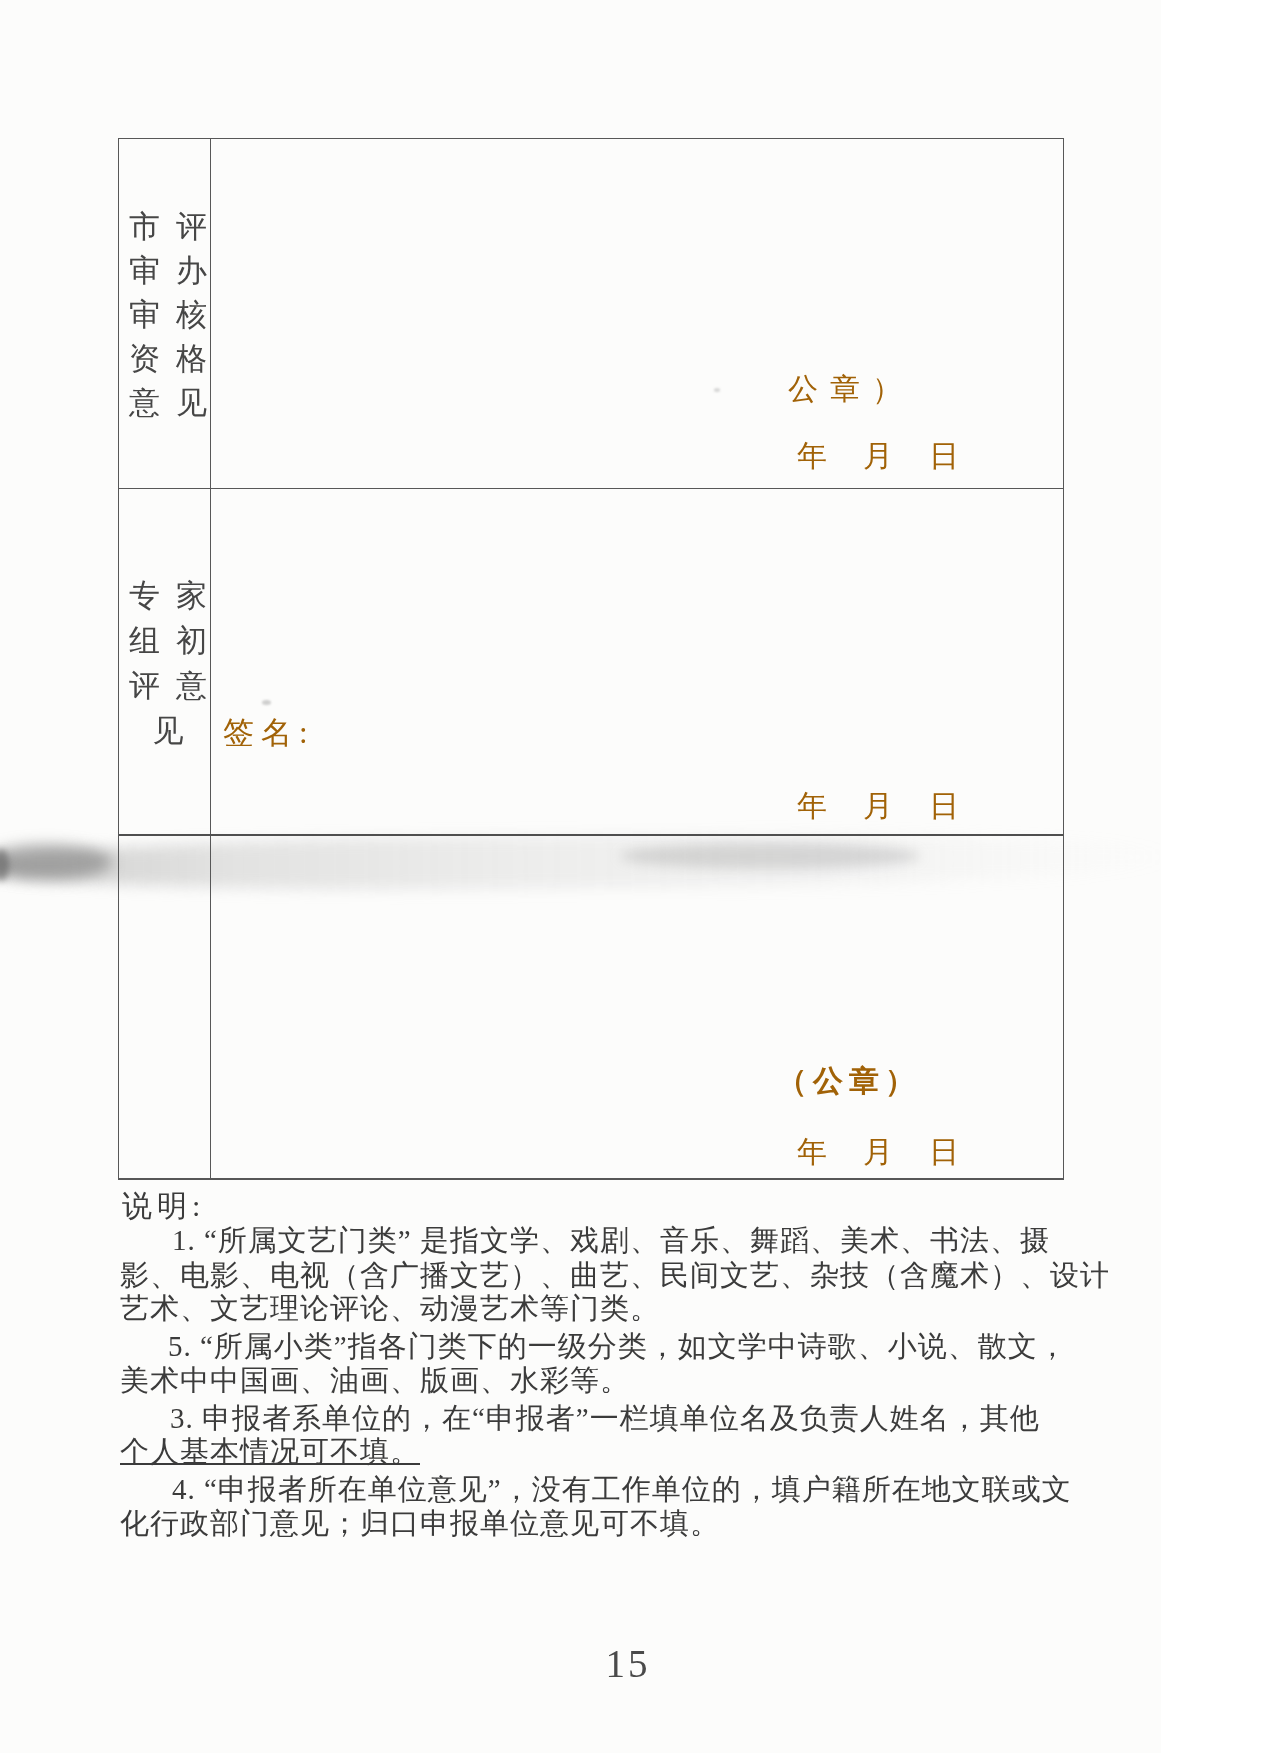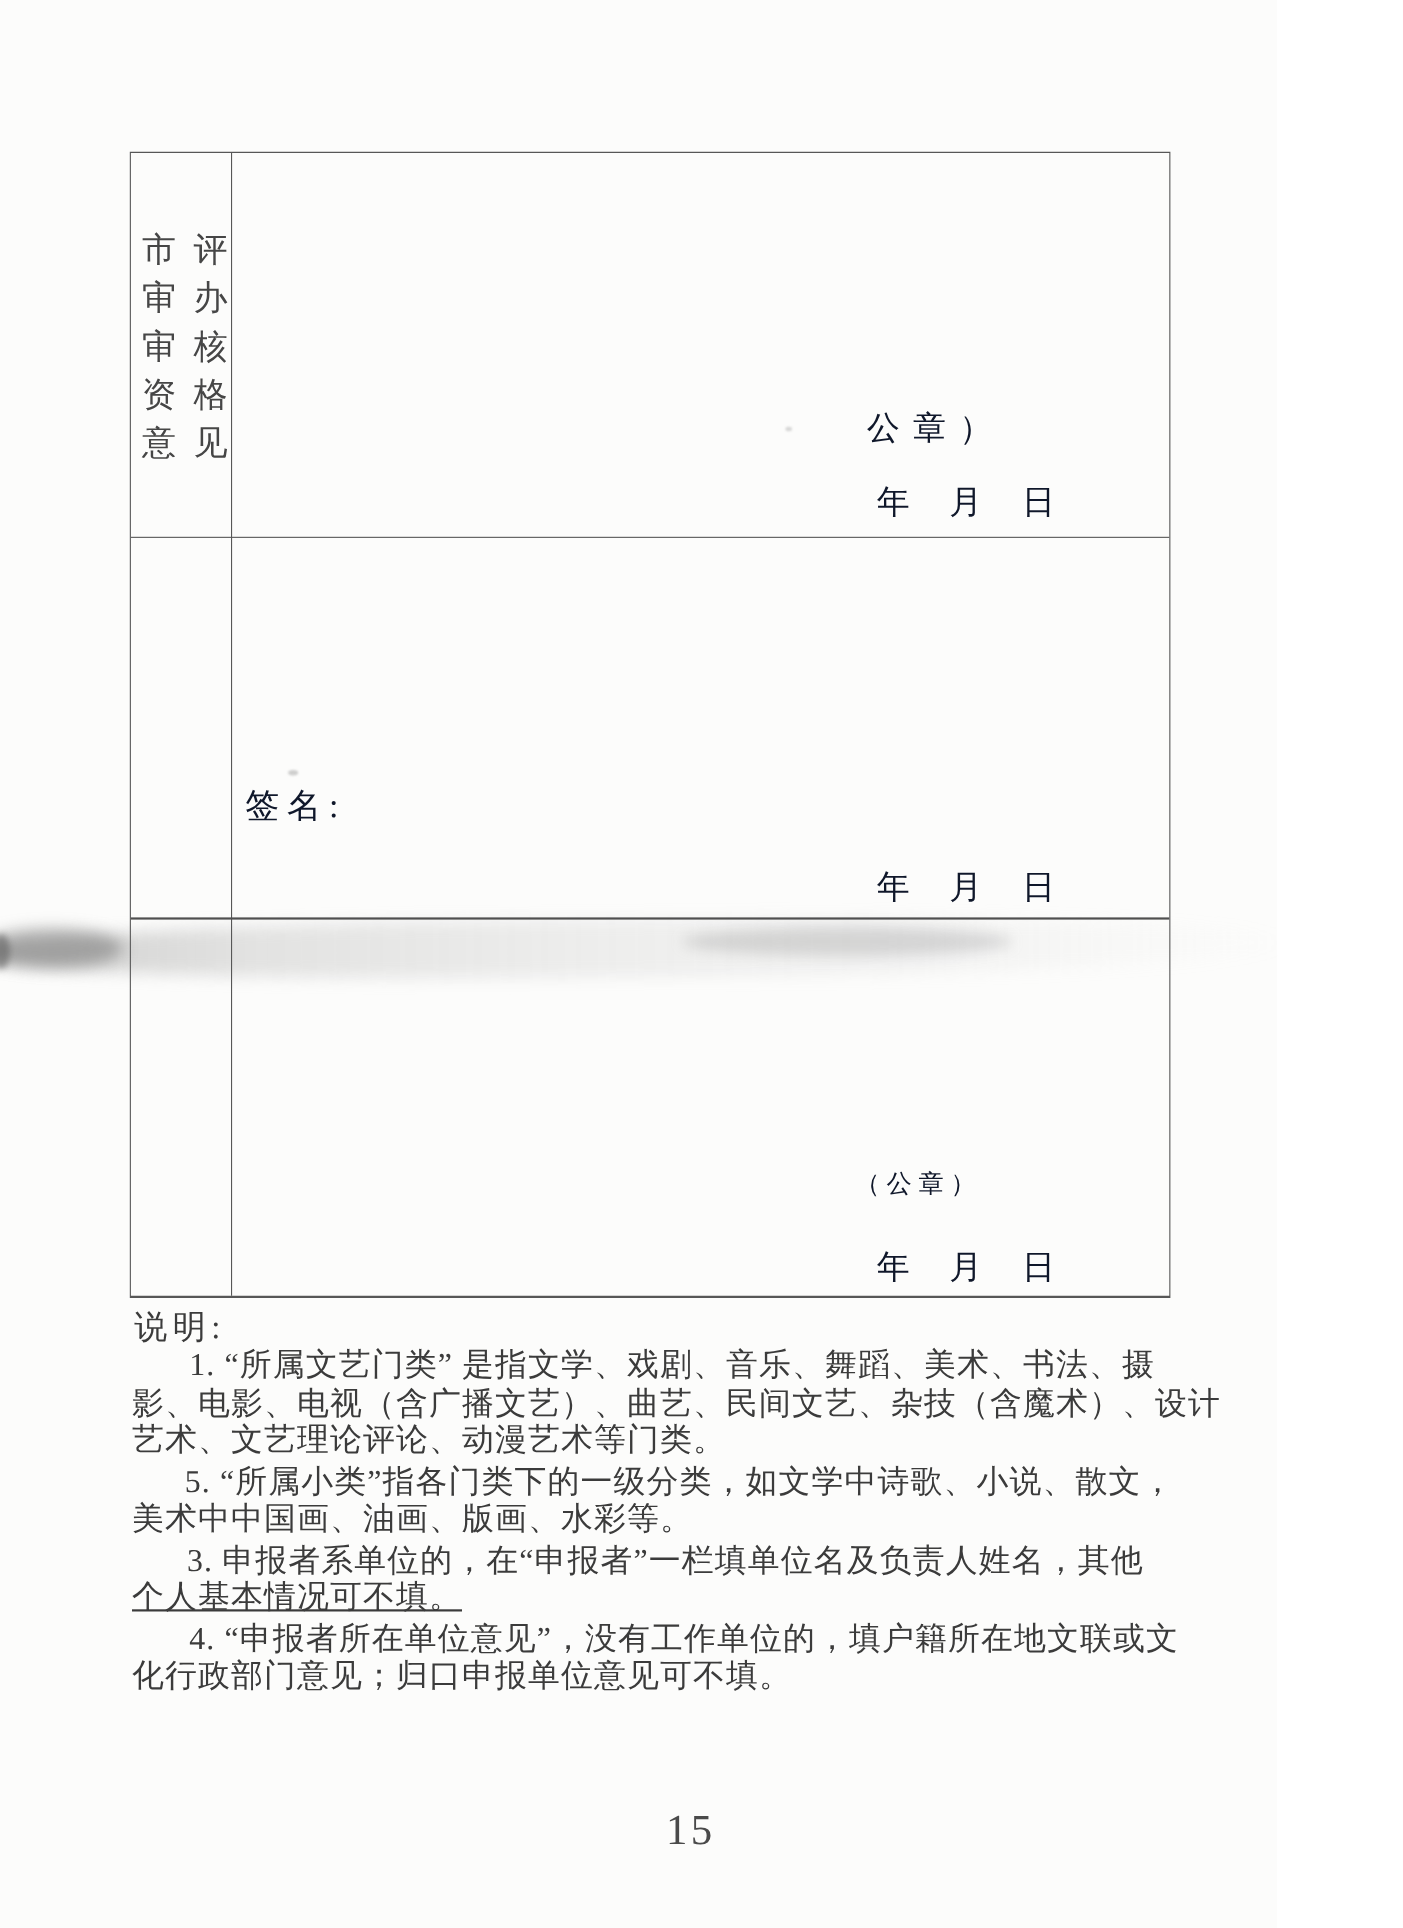--- a/index.html
+++ b/index.html
@@ -24,26 +24,26 @@
   .vlabel .ln{
     display:block;width:78px;line-height:44px;
     text-align:justify;text-align-last:justify;
   }
   .vlabel .ln.center-last{text-align-last:center;}
   .vlabel-r1{left:129px;top:205px;}
   .vlabel-r2{left:129px;top:573px;}
   .vlabel-r2 .ln{line-height:45px;}
   .vlabel-r3{left:129px;top:920px;}
   
-  .celltext{position:absolute;white-space:pre;color:#0f172a;}
+  .celltext{position:absolute;white-space:pre;color:#a16207;}
   .seal-r1{left:788px;top:369px;font-size:30px;letter-spacing:12px;}
   .date-r1{left:797px;top:436px;font-size:30px;letter-spacing:3px;}
   .sign-r2{left:223px;top:712px;font-size:31px;letter-spacing:7px;}
   .date-r2{left:797px;top:786px;font-size:30px;letter-spacing:3px;}
-  .seal-r3{left:777px;top:1061px;font-size:23px;letter-spacing:6px;}
+  .seal-r3{left:777px;top:1061px;font-size:30px;letter-spacing:6px;font-weight:bold;}
   .date-r3{left:797px;top:1132px;font-size:30px;letter-spacing:3px;}
   
   .notes-heading{position:absolute;left:122px;top:1186px;font-size:30px;letter-spacing:5px;color:#3b3b3b;white-space:pre;}
   .note-line{position:absolute;font-size:29px;letter-spacing:1px;color:#3b3b3b;white-space:pre;}
   .nl0{left:172px;top:1221px;}
   .nl1{left:120px;top:1256px;}
   .nl2{left:120px;top:1289px;}
   .nl3{left:168px;top:1327px;}
   .nl4{left:120px;top:1361px;}
   .nl5{left:170px;top:1399px;}
@@ -105,20 +105,26 @@
   <div class="vlabel vlabel-r1">
     <span class="ln">市评</span>
     <span class="ln">审办</span>
     <span class="ln">审核</span>
     <span class="ln">资格</span>
     <span class="ln">意见</span>
   </div>
   <div class="celltext seal-r1">公章）</div>
   <div class="celltext date-r1">年　月　日</div>
 
+  <div class="vlabel vlabel-r2">
+    <span class="ln">专家</span>
+    <span class="ln">组初</span>
+    <span class="ln">评意</span>
+    <span class="ln center-last">见</span>
+  </div>
   <div class="celltext sign-r2">签名:</div>
   <div class="celltext date-r2">年　月　日</div>
 
   <div class="celltext seal-r3">（公章）</div>
   <div class="celltext date-r3">年　月　日</div>
 
   <div>
     <div class="notes-heading">说明:</div>
     <div class="note-line nl0">1. “所属文艺门类” 是指文学、戏剧、音乐、舞蹈、美术、书法、摄</div>
     <div class="note-line nl1">影、电影、电视（含广播文艺）、曲艺、民间文艺、杂技（含魔术）、设计</div>

